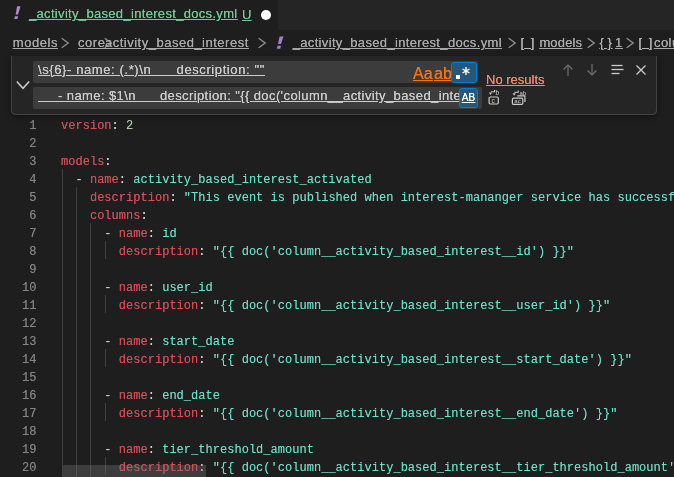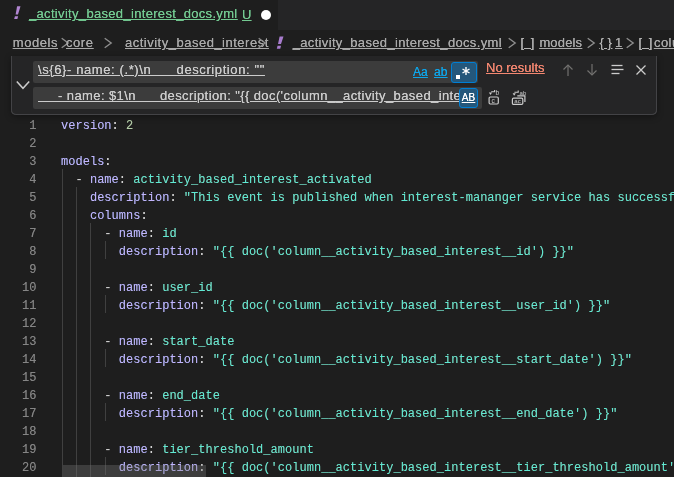--- a/index.html
+++ b/index.html
@@ -18,41 +18,41 @@
   
   #crumbs{left:0;top:0;width:674px;height:56px;color:#a9a9a9;font-size:13px;}
   .ci{position:absolute;top:35px;letter-spacing:0.5px;white-space:pre;}
   .sepc{top:35px;width:16px;height:16px;}
   .bicon{color:#b5b5b5;}
   
   #gutter{left:0;top:105px;width:36.4px;text-align:right;color:#858585;
           font:12px "Liberation Mono",monospace;line-height:18px;white-space:pre;}
   #code{left:61px;top:105px;font:12px "Liberation Mono",monospace;line-height:18px;
         white-space:pre;color:#d4d4d4;letter-spacing:0.025px;text-shadow:0 0 0.6px rgba(212,212,212,0.55);}
-  .k{color:#c4b5fd;text-shadow:0 0 0.6px rgba(86,156,214,0.55)}.s{color:#5eead4;text-shadow:0 0 0.6px rgba(206,145,120,0.55)}.n{color:#b5cea8;text-shadow:0 0 0.6px rgba(181,206,168,0.55)}
+  .k{color:#ef4444;text-shadow:0 0 0.6px rgba(86,156,214,0.55)}.s{color:#5eead4;text-shadow:0 0 0.6px rgba(206,145,120,0.55)}.n{color:#b5cea8;text-shadow:0 0 0.6px rgba(181,206,168,0.55)}
   .guide{width:1px;background:#404040;}
   
   #fw{left:11px;top:56px;width:646px;height:58.5px;background:#252526;
       border-radius:0 0 5px 5px;box-shadow:inset 1px 0 0 #434346, inset -1px 0 0 #434346, inset 0 -1px 0 #434346, 0 2px 6px rgba(0,0,0,.35);}
   #chev{left:3.5px;top:21px;width:16px;height:16px;}
   .inp{background:#3c3c3c;border-radius:2px;color:#cccccc;font-size:13px;}
   #finp{left:22px;top:5px;width:445px;height:22px;}
   #ftext{left:27px;top:5.5px;white-space:pre;font-size:13px;color:#cccccc;letter-spacing:0.6px;}
   #rinp{left:22px;top:31px;width:449px;height:22px;}
   #rtext{left:27px;top:32px;white-space:pre;font-size:13px;color:#cccccc;width:424px;
          overflow:hidden;letter-spacing:0.4px;}
-  .tog{font-size:12px;color:#0ea5e9;}
+  .tog{font-size:16px;color:#f97316;}
   #togAa{left:402px;top:9px;}
   #togab{left:423px;top:9px;text-decoration:underline;}
   #togre{left:440px;top:5.5px;width:24px;height:19px;background:#24577b;
          border:1px solid #007fd4;border-radius:3px;}
   #togAB{left:448px;top:31.5px;width:17px;height:18px;background:#24577b;
          border:1px solid #007fd4;border-radius:3px;color:#ffffff;font-size:10px;
          text-align:center;line-height:18px;letter-spacing:0px;}
-  #nores{left:475px;top:4px;font-size:13px;color:#f48771;}
+  #nores{left:475px;top:16px;font-size:13px;color:#f48771;}
   .btn{color:#cccccc;}
   
   #hscroll{left:63px;top:465px;width:143px;height:12px;background:rgba(121,121,121,0.35);}
 </style>
 </head>
 <body>
   <div class="abs" id="tabbar"></div>
   <div class="abs" id="tab"></div>
   <svg class="abs" id="tabicon" width="11" height="16" viewBox="0 0 11 16">
     <g fill="#b286d2">
@@ -62,25 +62,25 @@
   </svg>
   <div class="abs" id="tabname">_activity_based_interest_docs.yml</div>
   <div class="abs" id="tabU">U</div>
   <div class="abs" id="tabdot"></div>
 
   <div class="abs" id="crumbs">
     <span class="ci" style="left:12.8px;letter-spacing:0.55px;">models</span>
     <svg class="abs sepc" style="left:56.5px;" viewBox="0 0 16 16">
       <path d="M4.7 3.3l6.5 4.7-6.5 4.7" stroke="#8f8f8f" stroke-width="1.35" fill="none"></path>
     </svg>
-    <span class="ci" style="left:66px;letter-spacing:0.55px;">core</span>
+    <span class="ci" style="left:78px;letter-spacing:0.55px;">core</span>
     <svg class="abs sepc" style="left:100px;" viewBox="0 0 16 16">
       <path d="M4.7 3.3l6.5 4.7-6.5 4.7" stroke="#8f8f8f" stroke-width="1.35" fill="none"></path>
     </svg>
-    <span class="ci" style="left:105px;letter-spacing:0.5px;margin-left:20px;">activity_based_interest</span>
+    <span class="ci" style="left:105px;letter-spacing:0.5px;">activity_based_interest</span>
     <svg class="abs sepc" style="left:254px;" viewBox="0 0 16 16">
       <path d="M4.7 3.3l6.5 4.7-6.5 4.7" stroke="#8f8f8f" stroke-width="1.35" fill="none"></path>
     </svg>
     <svg class="abs" style="left:274.5px;top:36px;" width="11" height="14" viewBox="0 0 11 14">
       <g fill="#a87cce">
         <path d="M4.6 0.4h3.9L6 8H3z"></path>
         <rect x="2.2" y="9.8" width="3.4" height="3" transform="skewX(-14)" transform-origin="3.6 11.3"></rect>
       </g>
     </svg>
     <span class="ci" style="left:292.7px;letter-spacing:0.34px;">_activity_based_interest_docs.yml</span>

